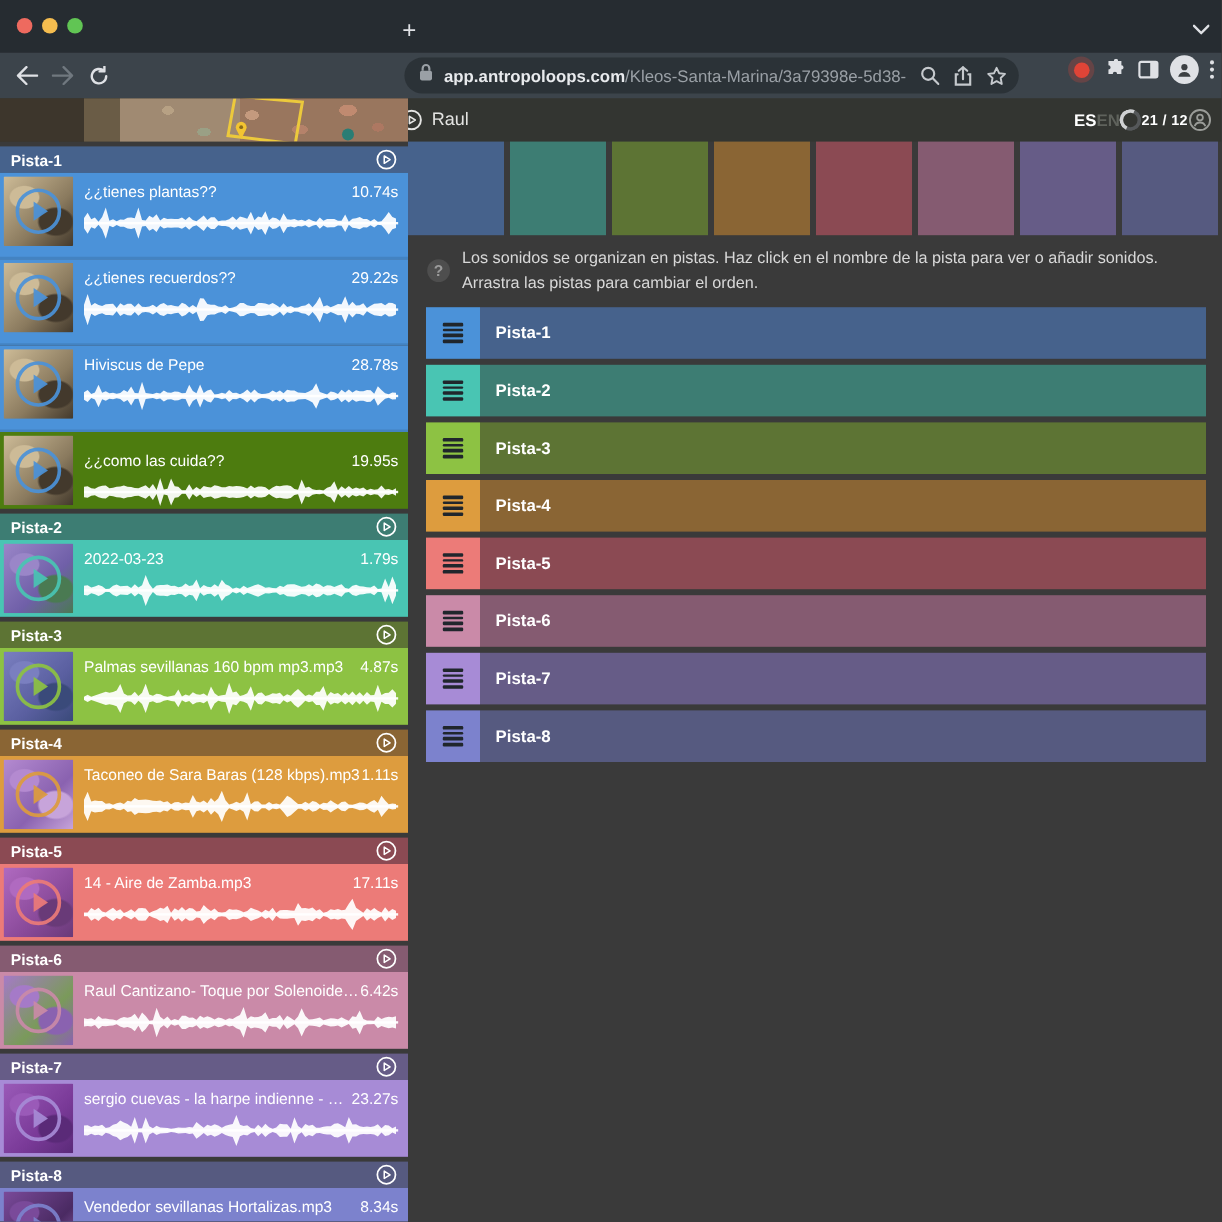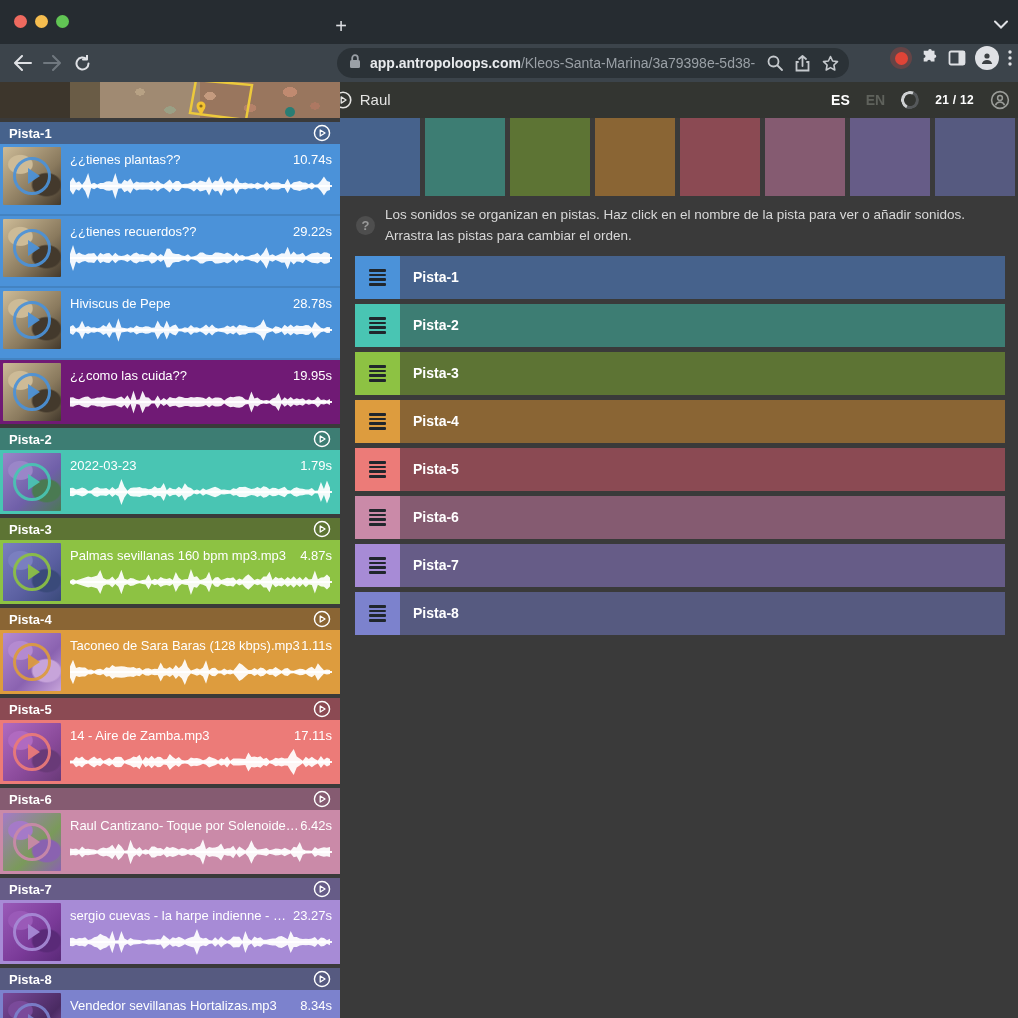--- a/index.html
+++ b/index.html
@@ -49,21 +49,21 @@
       linear-gradient(90deg, #3d362c 0 70px, #6a5c46 70px 100px, #a08a72 100px 200px, #99765e 200px 340px); }
   .header-map svg { position:absolute; left:0; top:0; }
   .breadcrumb { position:relative; z-index:2; display:flex; align-items:baseline; padding-left:10px;
                 color:#fff; text-shadow:0 1px 3px rgba(0,0,0,.85); white-space:nowrap; }
   .breadcrumb .proj { font-size:15px; font-weight:700; }
   .breadcrumb .sep { font-size:13px; margin:0 9px; opacity:.85; font-weight:700; }
   .breadcrumb .page { font-size:15px; font-weight:600; }
   .appnav { display:flex; align-items:center; margin-left:22px; gap:38px; }
   .appnav .item { display:flex; align-items:flex-start; gap:8px; color:#e4e4e2; font-size:15px; }
   .appnav .item.active { color:#76c043; }
-  .header-right { position:absolute; right:8px; top:0; height:36px; display:flex; align-items:center; gap:16px; }
+  .header-right { position:absolute; right:8px; top:0; height:36px; display:flex; align-items:center; gap:0; }
   .lang { font-size:14px; font-weight:700; color:#fff; }
   .lang.dim { color:#5f625c; }
   .spinner { width:18px; height:18px; border-radius:50%; border:3px solid #55585a; border-top-color:#cfd1d3; border-left-color:#cfd1d3; transform:rotate(-20deg); }
   .counter { font-size:12px; font-weight:700; color:#fff; letter-spacing:.3px; }
   .account { color:#9a9c98; display:flex; }
 
   
   .sidebar { position:absolute; left:0; top:118px; width:340px; height:900px; padding-top:4px; }
   .track-section { margin-bottom:4px; }
   .track-header { height:22px; display:flex; align-items:center; padding:0 9px; }
@@ -316,21 +316,21 @@
       </div>
       <div class="wave">
               <svg viewBox="0 0 260 28" preserveAspectRatio="none">
                 <rect x="0" y="13" width="260" height="2" fill="#fff" opacity=".95"></rect>
                 <polygon points="0,10.8 3,9.1 6,12.4 9,11.0 12,4.7 15,11.2 18,10.0 21,11.7 24,11.3 27,12.2 30,11.4 33,9.0 36,10.7 39,6.1 42,11.6 45,11.8 48,2.2 51,11.4 54,11.9 57,12.4 60,11.2 63,12.0 66,9.5 69,11.1 72,11.3 75,10.3 78,10.5 81,11.7 84,11.6 87,4.6 90,9.9 93,11.7 96,4.5 99,11.4 102,9.5 105,8.5 108,12.8 111,12.4 114,11.3 117,12.1 120,9.0 123,11.6 126,11.2 129,12.5 132,11.0 135,8.6 138,11.4 141,8.5 144,11.6 147,12.4 150,12.1 153,11.4 156,9.5 159,11.1 162,9.5 165,11.7 168,8.7 171,9.5 174,9.4 177,11.1 180,11.3 183,11.4 186,10.3 189,8.6 192,3.3 195,10.6 198,11.8 201,12.8 204,10.3 207,10.9 210,12.4 213,8.7 216,11.0 219,8.5 222,11.0 225,9.3 228,10.0 231,10.1 234,9.0 237,9.3 240,12.1 243,5.8 246,8.9 249,11.8 252,12.5 255,11.1 258,11.3 258,16.7 255,16.9 252,15.5 249,16.2 246,19.1 243,22.2 240,15.9 237,18.7 234,19.0 231,17.9 228,18.0 225,18.7 222,17.0 219,19.5 216,17.0 213,19.3 210,15.6 207,17.1 204,17.7 201,15.2 198,16.2 195,17.4 192,24.7 189,19.4 186,17.7 183,16.6 180,16.7 177,16.9 174,18.6 171,18.5 168,19.3 165,16.3 162,18.5 159,16.9 156,18.5 153,16.6 150,15.9 147,15.6 144,16.4 141,19.5 138,16.6 135,19.4 132,17.0 129,15.5 126,16.8 123,16.4 120,19.0 117,15.9 114,16.7 111,15.6 108,15.2 105,19.5 102,18.5 99,16.6 96,23.5 93,16.3 90,18.1 87,23.4 84,16.4 81,16.3 78,17.5 75,17.7 72,16.7 69,16.9 66,18.5 63,16.0 60,16.8 57,15.6 54,16.1 51,16.6 48,25.8 45,16.2 42,16.4 39,21.9 36,17.3 33,19.0 30,16.6 27,15.8 24,16.7 21,16.3 18,18.0 15,16.8 12,23.3 9,17.0 6,15.6 3,18.9 0,17.2" fill="#fff" opacity=".93"></polygon>
               </svg>
             </div>
     </div>
   </div>
 
-  <div class="clip" style="background: #701a75;">
+  <div class="clip" style="background: #4d7c0f; align-items: flex-end;">
     <div class="thumb" style="background: radial-gradient(26px 20px at 30% 30%, rgb(205, 187, 151) 0px, rgb(205, 187, 151) 45%, transparent 50%), radial-gradient(30px 24px at 75% 65%, rgb(67, 57, 44) 0px, rgb(67, 57, 44) 45%, transparent 52%), linear-gradient(135deg, rgb(205, 187, 151), rgb(138, 122, 94) 60%, rgb(67, 57, 44));">
       <span class="overlay">
               <span class="pcirc" style="border-color: rgb(75, 146, 217);">
                 <i class="ptri" style="border-left-color: rgb(75, 146, 217);"></i>
               </span>
             </span>
     </div>
     <div class="clip-body">
       <div class="clip-row1">
         <span class="clip-title">¿¿como las cuida??</span>

